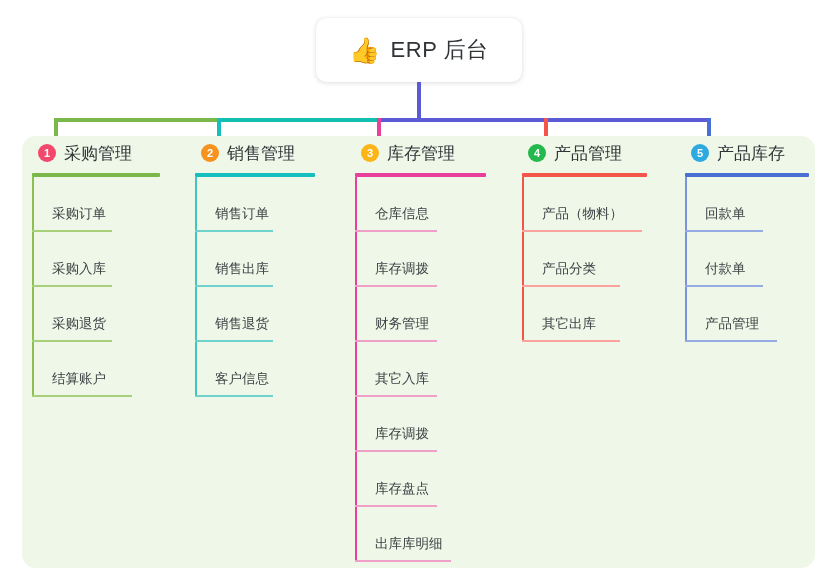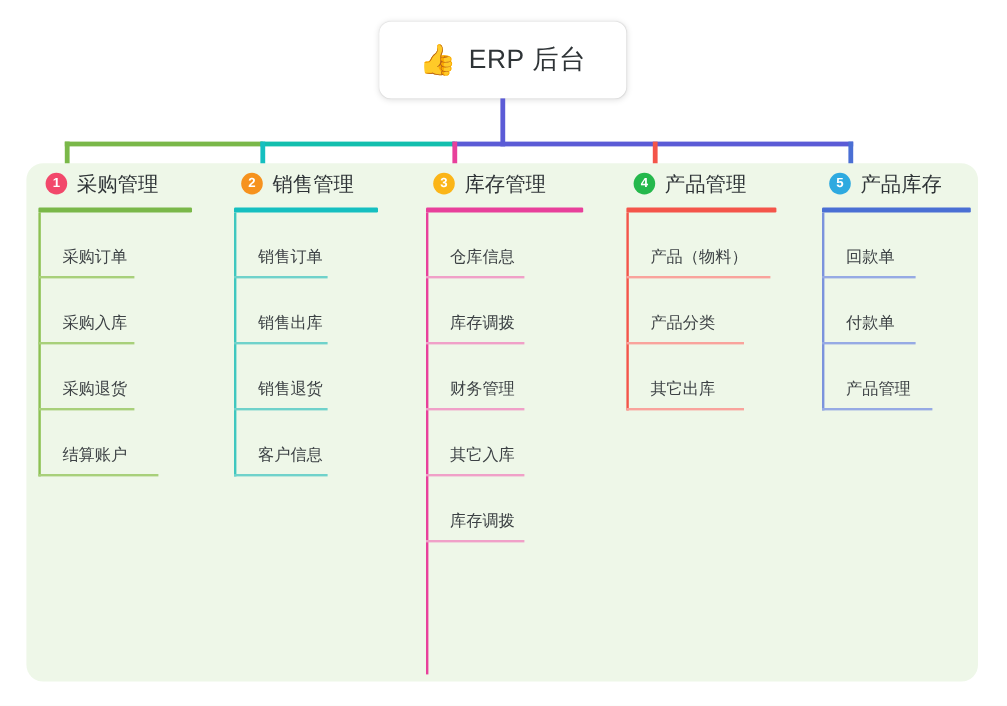--- a/index.html
+++ b/index.html
@@ -230,20 +230,28 @@
           <div class="leaf-rule" style="background: rgb(240, 160, 200); width: 82px;"></div>
         </div>
         <div class="leaf">
           <span class="leaf-label">其它入库</span>
           <div class="leaf-rule" style="background: rgb(240, 160, 200); width: 82px;"></div>
         </div>
         <div class="leaf">
           <span class="leaf-label">库存调拨</span>
           <div class="leaf-rule" style="background: rgb(240, 160, 200); width: 82px;"></div>
         </div>
+        <div class="leaf">
+          <span class="leaf-label">库存盘点</span>
+          <div class="leaf-rule" style="background: rgb(240, 160, 200); width: 82px;"></div>
+        </div>
+        <div class="leaf">
+          <span class="leaf-label">出库库明细</span>
+          <div class="leaf-rule" style="background: rgb(240, 160, 200); width: 96px;"></div>
+        </div>
       </div>
     </div>
     <div class="column" style="left: 490px; width: 150px;">
       <div class="col-header">
         <span class="badge" style="background: rgb(37, 184, 76);">4</span>
         <span class="col-title">产品管理</span>
       </div>
       <div class="col-rule" style="background: rgb(244, 85, 74); width: 125px; margin-left: 10px;"></div>
       <div class="leaves">
         <div class="spine" style="background: rgb(244, 85, 74); height: 165px;"></div>

